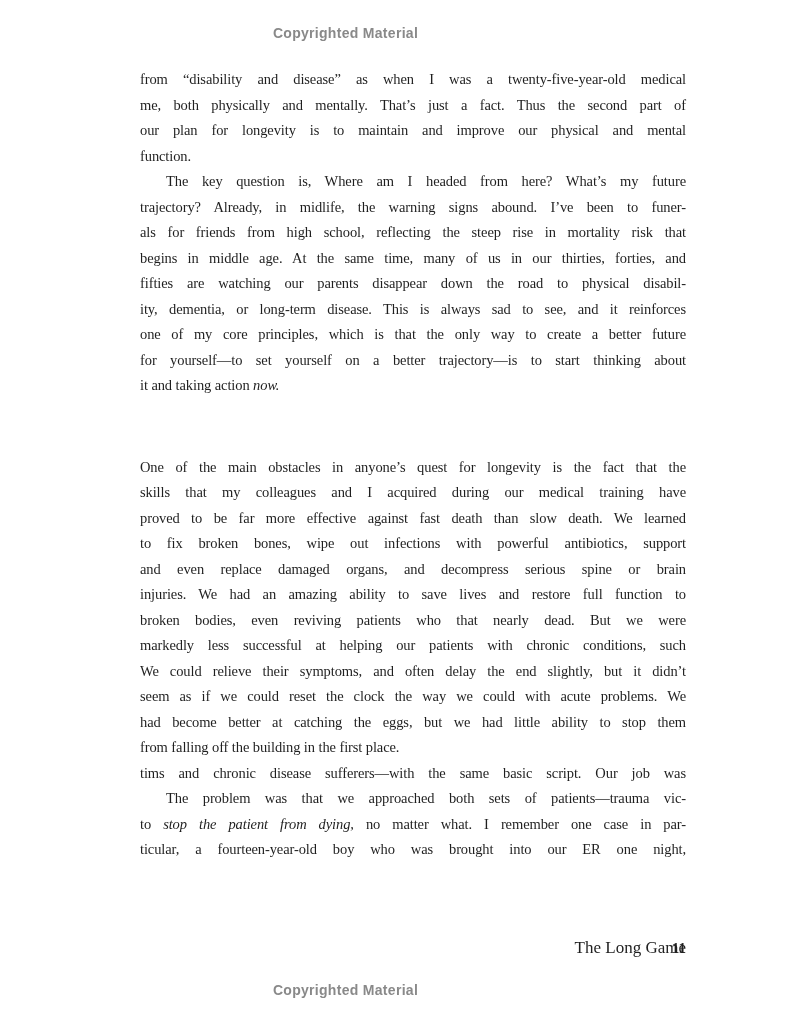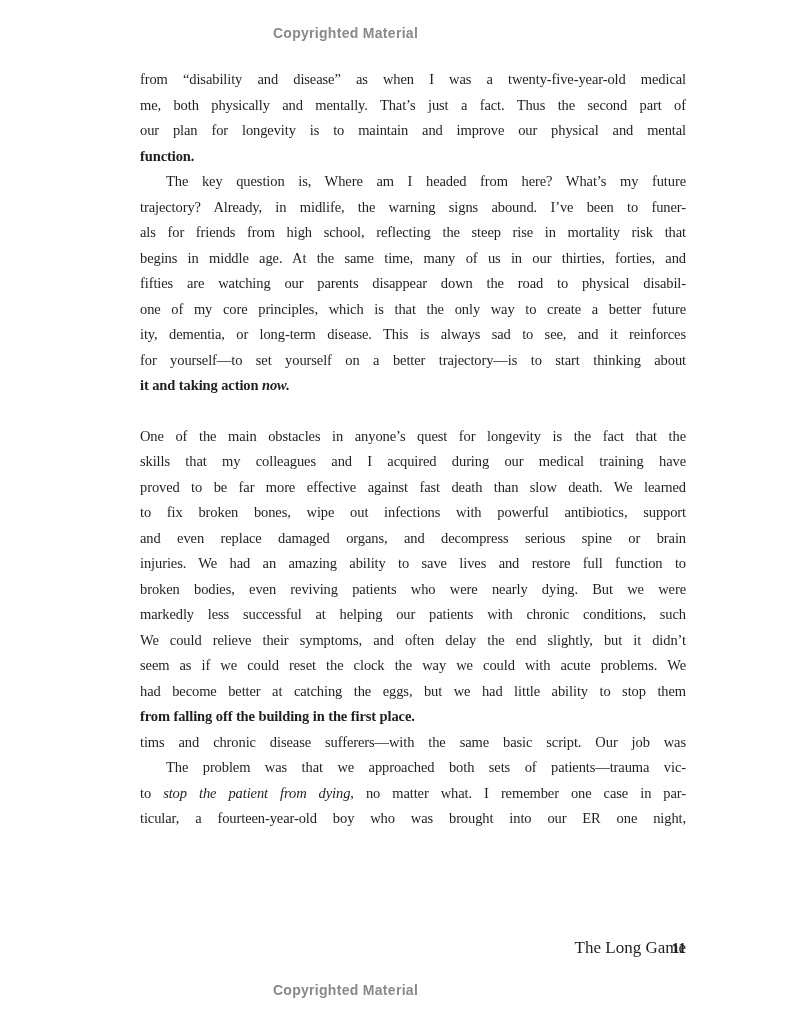--- a/index.html
+++ b/index.html
@@ -33,29 +33,28 @@
     position: absolute;
     top: 67px;
     left: 140px;
     width: 546px;
     font-size: 14.5px;
     letter-spacing: -0.1px;
     line-height: 25.5px;
     color: #1f1f1f;
   }
   .para { margin: 0; }
-  .para.section-break { margin-top: 25px; }
+  .para.section-break { margin-top: 56px; }
   .line {
     text-align: justify;
     text-align-last: justify;
   }
   .line.lastline {
     text-align: center;
     text-align-last: left;
-    font-weight: bold;
   }
   .line.indent { text-indent: 26px; }
   .line em { font-style: italic; }
 
   .footer-row {
     position: absolute;
     top: 938px;
     left: 140px;
     width: 546px;
     height: 20px;
@@ -91,33 +90,33 @@
         <div class="line">me, both physically and mentally. That’s just a fact. Thus the second part of</div>
         <div class="line">our plan for longevity is to maintain and improve our physical and mental</div>
         <div class="line lastline">function.</div>
       </div>
       <div class="para">
         <div class="line indent">The key question is, Where am I headed from here? What’s my future</div>
         <div class="line">trajectory? Already, in midlife, the warning signs abound. I’ve been to funer-</div>
         <div class="line">als for friends from high school, reflecting the steep rise in mortality risk that</div>
         <div class="line">begins in middle age. At the same time, many of us in our thirties, forties, and</div>
         <div class="line">fifties are watching our parents disappear down the road to physical disabil-</div>
+        <div class="line">ity, dementia, or long-term disease. This is always sad to see, and it reinforces</div>
         <div class="line">one of my core principles, which is that the only way to create a better future</div>
-        <div class="line">ity, dementia, or long-term disease. This is always sad to see, and it reinforces</div>
         <div class="line">for yourself—to set yourself on a better trajectory—is to start thinking about</div>
         <div class="line lastline">it and taking action <em>now.</em></div>
       </div>
       <div class="para section-break">
         <div class="line">One of the main obstacles in anyone’s quest for longevity is the fact that the</div>
         <div class="line">skills that my colleagues and I acquired during our medical training have</div>
         <div class="line">proved to be far more effective against fast death than slow death. We learned</div>
         <div class="line">to fix broken bones, wipe out infections with powerful antibiotics, support</div>
         <div class="line">and even replace damaged organs, and decompress serious spine or brain</div>
         <div class="line">injuries. We had an amazing ability to save lives and restore full function to</div>
-        <div class="line">broken bodies, even reviving patients who were nearly dying. But we were</div>
+        <div class="line">broken bodies, even reviving patients who that nearly dead. But we were</div>
         <div class="line">markedly less successful at helping our patients with chronic conditions, such</div>
         <div class="line">We could relieve their symptoms, and often delay the end slightly, but it didn’t</div>
         <div class="line">seem as if we could reset the clock the way we could with acute problems. We</div>
         <div class="line">had become better at catching the eggs, but we had little ability to stop them</div>
         <div class="line lastline">from falling off the building in the first place.</div>
       </div>
       <div class="para">
         <div class="line">tims and chronic disease sufferers—with the same basic script. Our job was</div>
         <div class="line indent">The problem was that we approached both sets of patients—trauma vic-</div>
         <div class="line">to <em>stop the patient from dying,</em> no matter what. I remember one case in par-</div>

